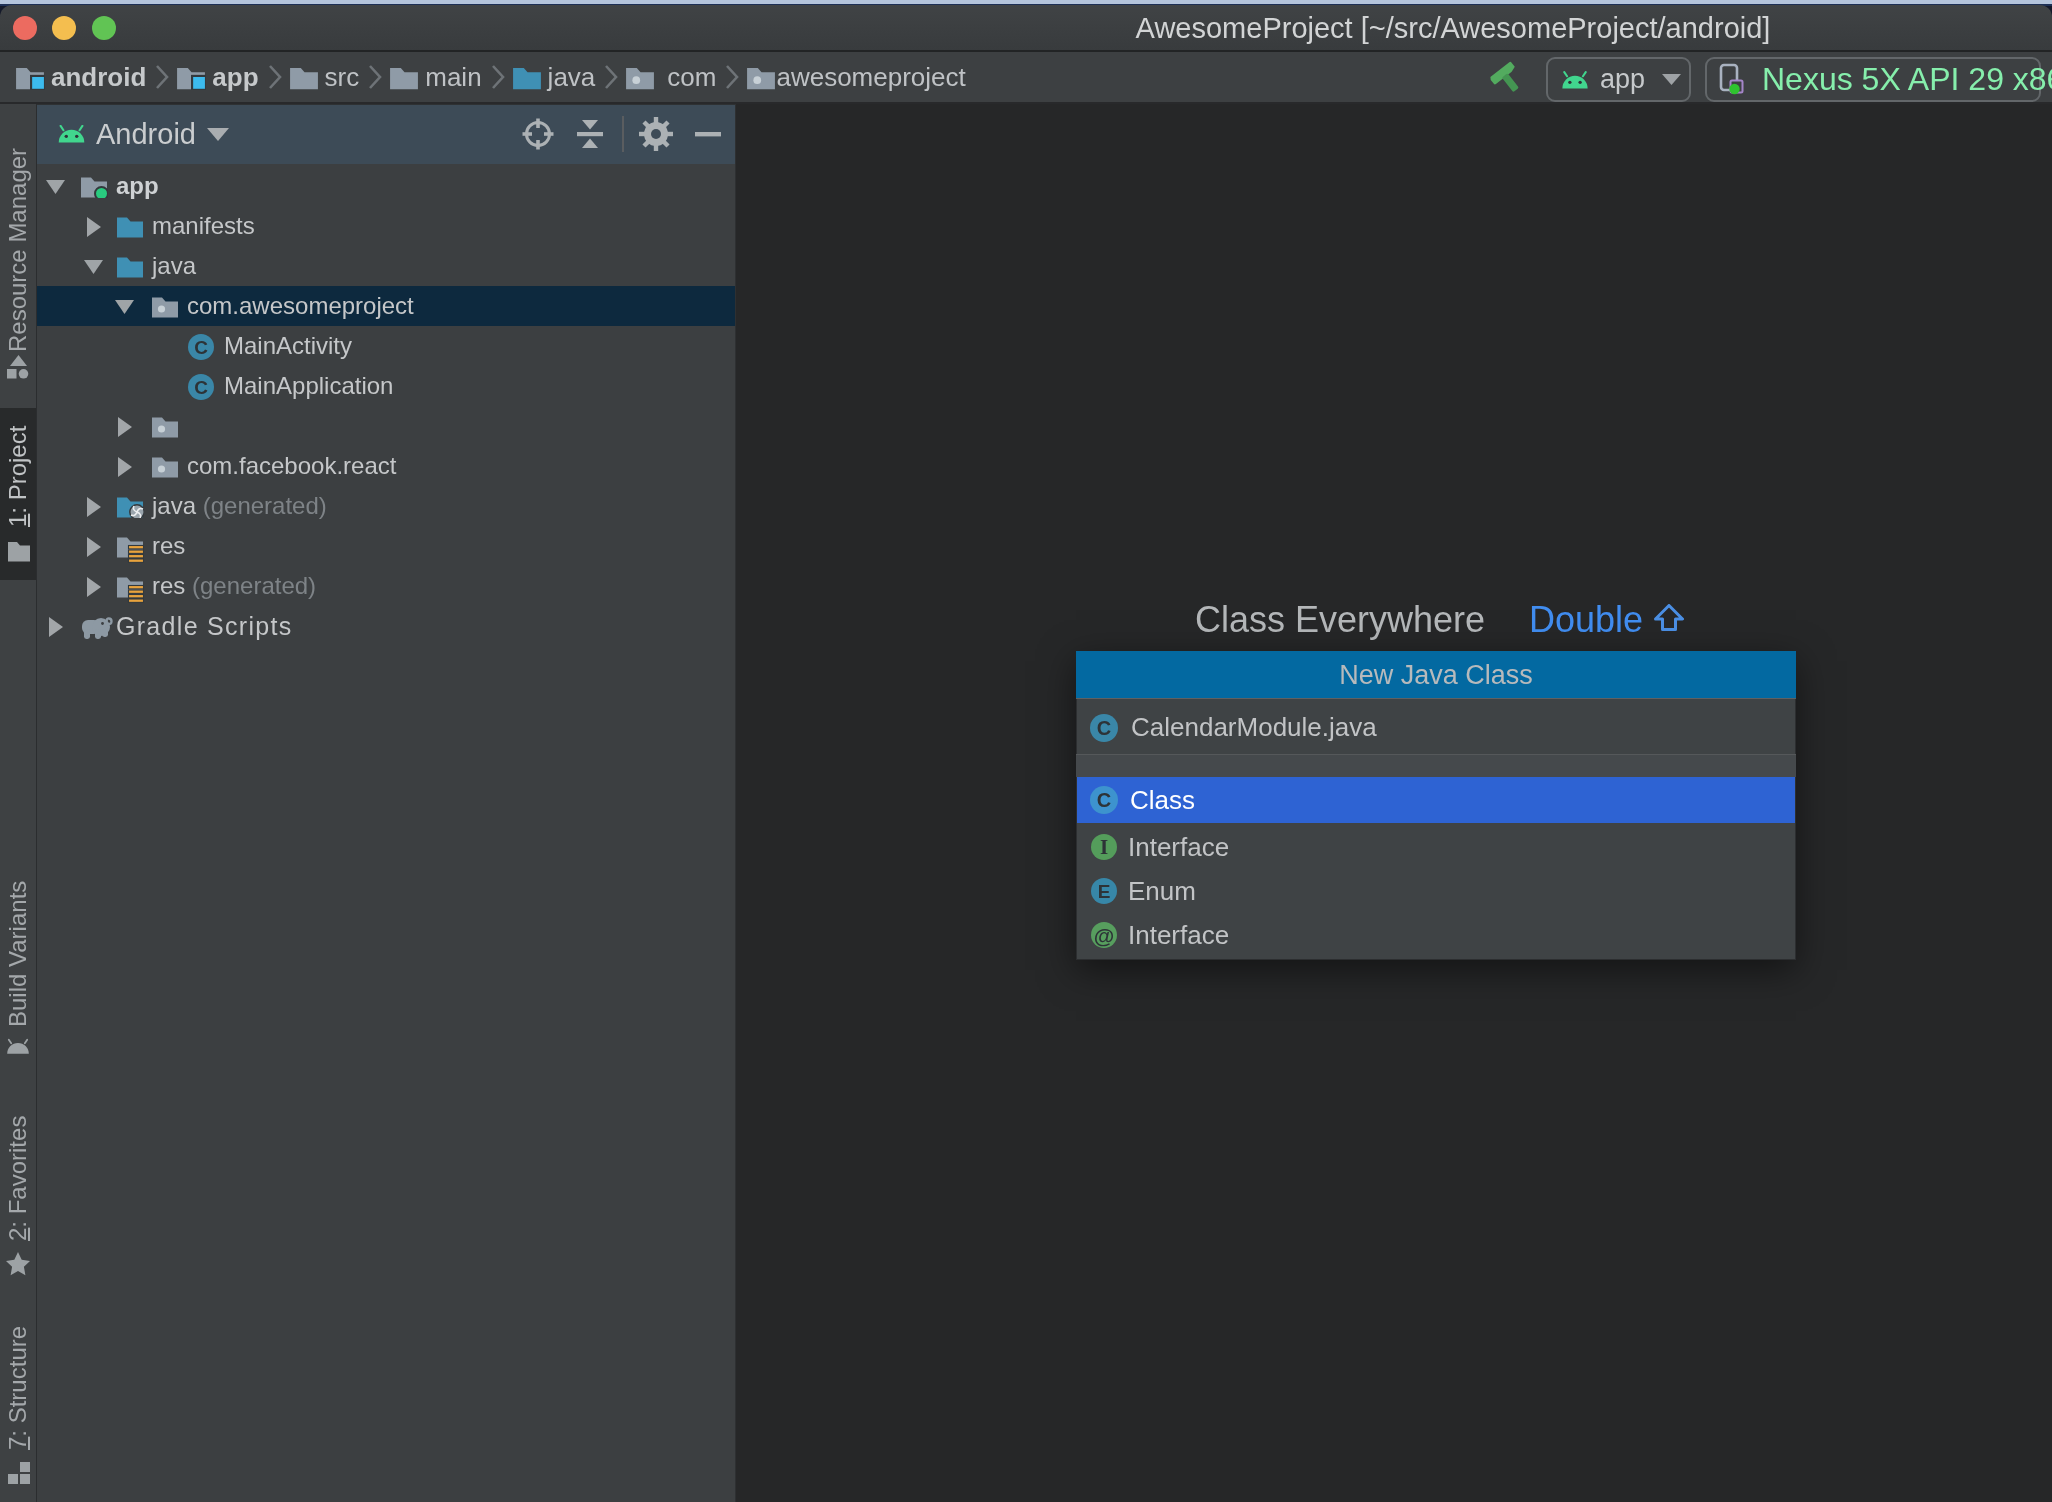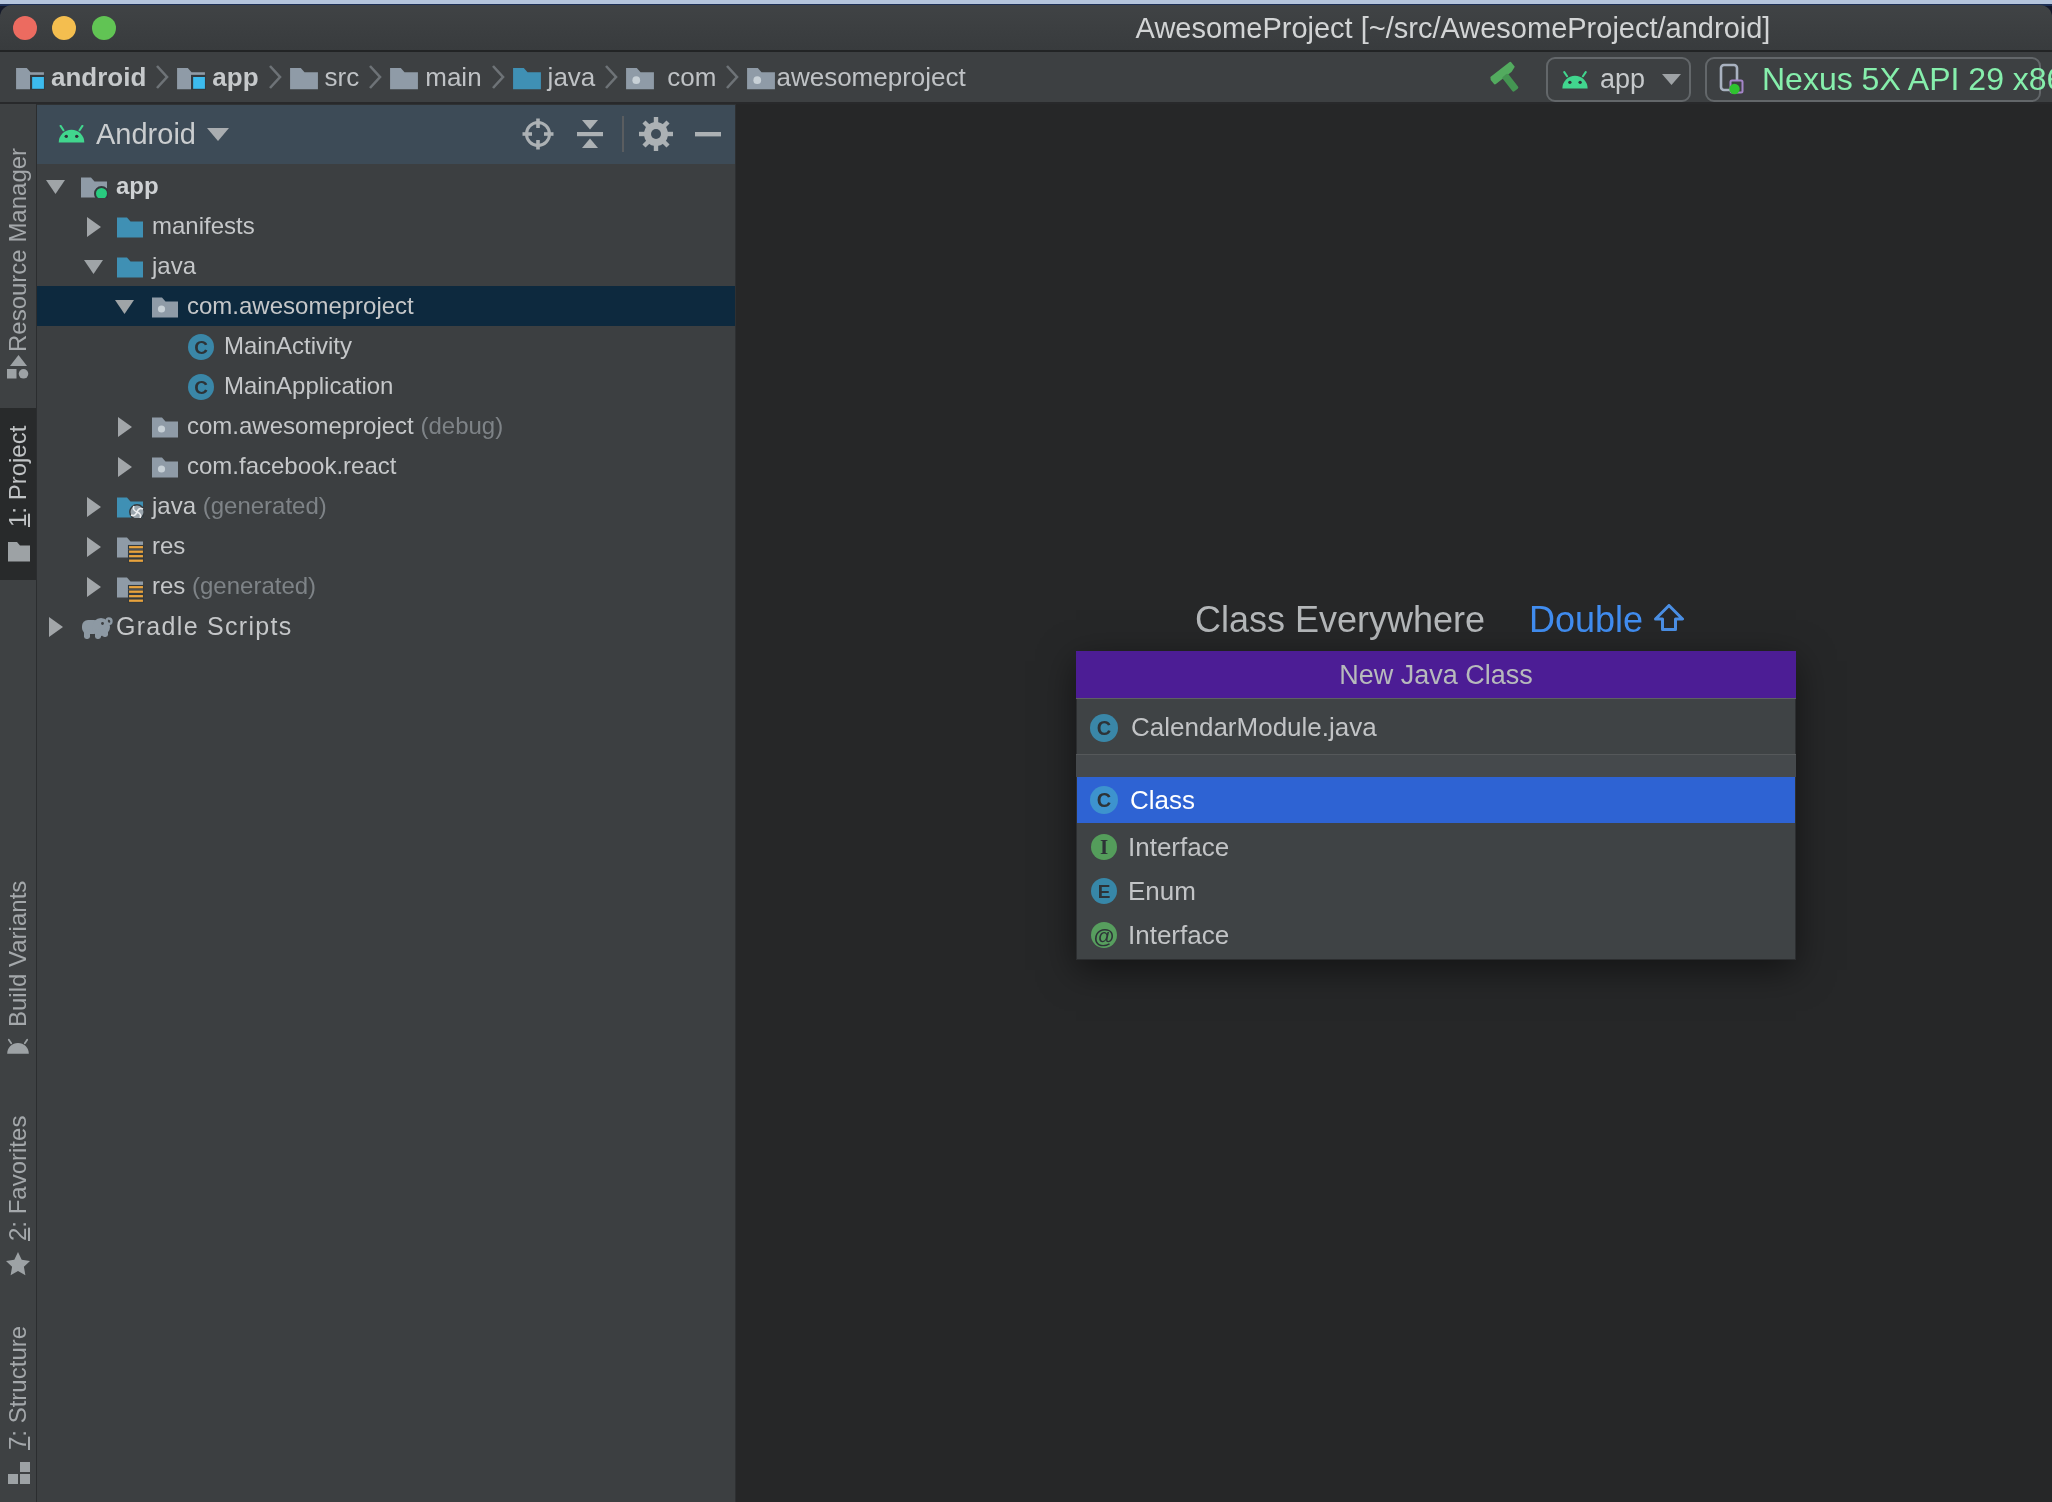--- a/index.html
+++ b/index.html
@@ -319,21 +319,20 @@
       <svg width="14" height="20" viewBox="0 0 14 20" style="display:block">
         <path d="M0 0 L14 10 L0 20 Z" fill="#a2a6a9"></path>
       </svg>
     </span>
     <span class="abs" style="left:114px;top:8px;">
       <svg width="28" height="24" viewBox="0 0 28 24" style="display:block">
         <path d="M1 3.5 h10 l3.5 4 H27 v16 H1 z" fill="#8f9ba7"></path>
         <circle cx="10.5" cy="15" r="3.6" fill="#c7d0d6"></circle>
       </svg>
     </span>
-    <span class="rtext" style="left:150px;">com.awesomeproject <span class="dim">(debug)</span></span>
   </div>
 <div class="row" style="top:446px;">
     <span class="abs" style="left:81px;top:11px;">
       <svg width="14" height="20" viewBox="0 0 14 20" style="display:block">
         <path d="M0 0 L14 10 L0 20 Z" fill="#a2a6a9"></path>
       </svg>
     </span>
     <span class="abs" style="left:114px;top:8px;">
       <svg width="28" height="24" viewBox="0 0 28 24" style="display:block">
         <path d="M1 3.5 h10 l3.5 4 H27 v16 H1 z" fill="#8f9ba7"></path>
@@ -421,21 +420,21 @@
 <div class="abs" style="left:736px;top:104px;width:1316px;height:1398px;background:#262728"></div>
 
 <div class="abs" style="left:1195px;top:598px;height:44px;line-height:44px;font-size:36px;color:#b4b7b9;">Class Everywhere</div>
 <div class="abs" style="left:1529px;top:598px;height:44px;line-height:44px;font-size:36px;color:#418df0;">Double</div>
 <div class="abs" style="left:1654px;top:604px;">
     <svg width="30" height="27" viewBox="0 0 30 27" style="display:block">
       <path d="M15 1.5 L28.5 15 H21.5 V25.5 H8.5 V15 H1.5 Z" fill="none" stroke="#4b8fe4" stroke-width="3" stroke-linejoin="round"></path>
     </svg>
   </div>
 <div class="abs" style="left:1076px;top:651px;width:720px;height:309px;background:#3f4345;border:1px solid #2c2e30;box-shadow:0 10px 34px rgba(0,0,0,0.5);box-sizing:border-box;"></div>
-<div class="abs" style="left:1076px;top:651px;width:720px;height:48px;background:#4c1d95;border-bottom:1px solid #5e6163;box-sizing:border-box;text-align:center;line-height:48px;font-size:27px;color:#b7babc;">New Java Class</div>
+<div class="abs" style="left:1076px;top:651px;width:720px;height:48px;background:#0369a1;border-bottom:1px solid #5e6163;box-sizing:border-box;text-align:center;line-height:48px;font-size:27px;color:#b7babc;">New Java Class</div>
 <div class="abs" style="left:1090px;top:714px;">
     <svg width="28" height="28" viewBox="0 0 28 28" style="display:block">
       <circle cx="14" cy="14" r="14" fill="#3a87a8"></circle>
       <text x="14" y="14" fill="#2d3337" font-family="Liberation Sans, sans-serif" font-size="20" font-weight="bold" text-anchor="middle" dominant-baseline="central">C</text>
     </svg>
   </div>
 <div class="abs" style="left:1131px;top:700px;height:55px;line-height:55px;font-size:26px;color:#c2c4c6;">CalendarModule.java</div>
 <div class="abs" style="left:1076px;top:754px;width:720px;height:1px;background:#55585a"></div>
 <div class="abs" style="left:1076px;top:755px;width:720px;height:22px;background:#45494c"></div>
 <div class="abs" style="left:1077px;top:777px;width:718px;height:46px;background:#2e63d3"></div>

